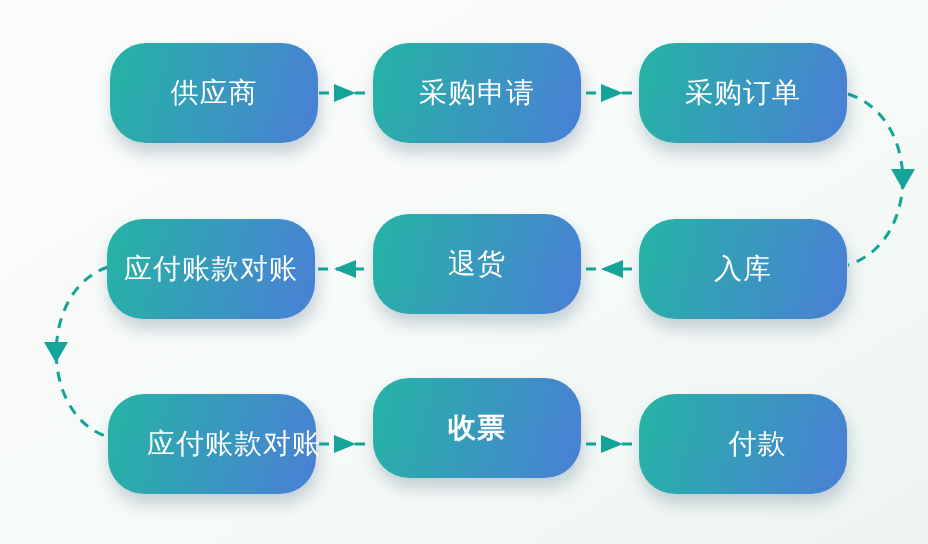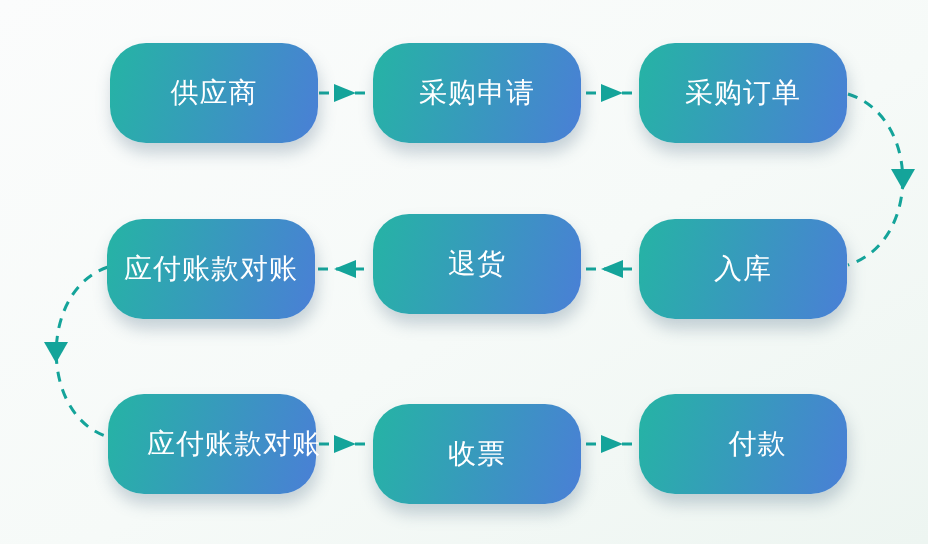--- a/index.html
+++ b/index.html
@@ -37,21 +37,21 @@
     letter-spacing:1px;
     white-space:nowrap;
   }
   .n1{left:110px;top:43px;}
   .n2{left:373px;top:43px;}
   .n3{left:639px;top:43px;}
   .n4{left:107px;top:219px;}
   .n5{left:373px;top:214px;justify-content:center;}
   .n6{left:639px;top:219px;text-align:right;}
   .n7{left:108px;top:394px;padding-left:44px;}
-  .n8{left:373px;top:404px;}
+  .n8{left:373px;top:378px;font-weight:bold;}
   .n9{left:639px;top:394px;padding-left:29px;}
 </style>
 </head>
 <body>
 
 <div class="canvas">
 
   <svg class="connectors" width="928" height="544" viewBox="0 0 928 544" xmlns="http://www.w3.org/2000/svg">
 
     <line class="edge" x1="319" y1="93" x2="372" y2="93"></line>

